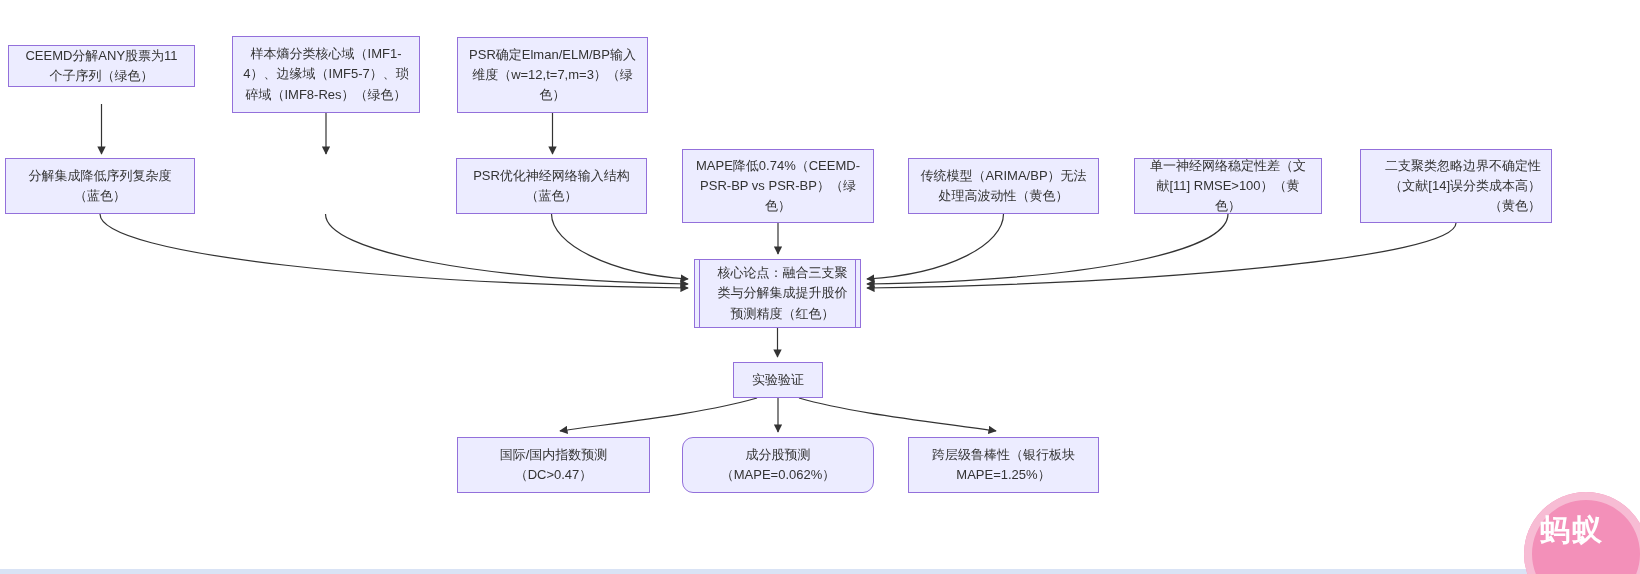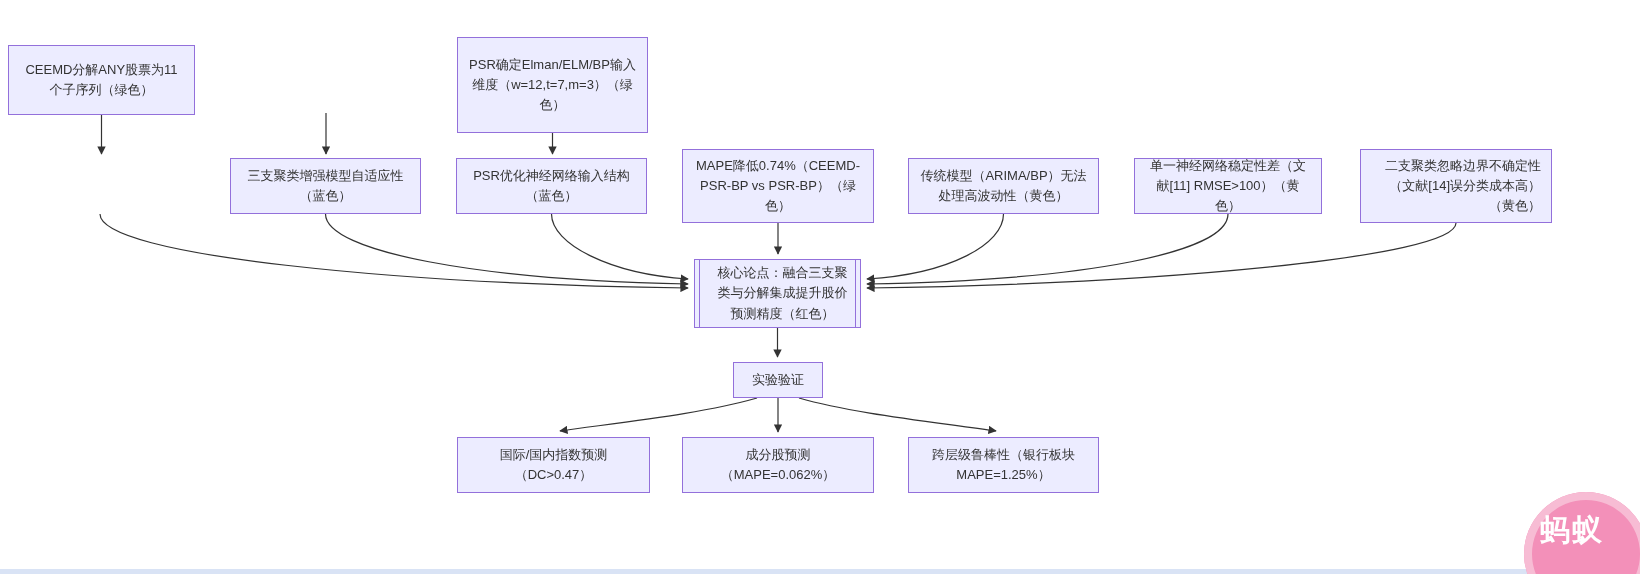--- a/index.html
+++ b/index.html
@@ -41,34 +41,34 @@
     position: absolute;
     top: 0;
     bottom: 0;
     width: 1px;
     background: #9370DB;
   }
   .node.subroutine::before { left: 4px; }
   .node.subroutine::after { right: 4px; }
 
   
-  #n-ceemd       { left: 8px;    top: 45px;  width: 187px; height: 70px; }
+  #n-ceemd       { left: 8px;    top: 45px;  width: 187px; height: 42px; }
   #n-entropy     { left: 232px;  top: 36px;  width: 188px; height: 77px; }
-  #n-psr         { left: 457px;  top: 37px;  width: 191px; height: 96px; }
+  #n-psr         { left: 457px;  top: 37px;  width: 191px; height: 76px; }
   #n-decompose   { left: 5px;    top: 158px; width: 190px; height: 56px; }
   #n-threeway    { left: 230px;  top: 158px; width: 191px; height: 56px; }
   #n-psropt      { left: 456px;  top: 158px; width: 191px; height: 56px; }
   #n-mape        { left: 682px;  top: 149px; width: 192px; height: 74px; }
   #n-traditional { left: 908px;  top: 158px; width: 191px; height: 56px; }
   #n-single      { left: 1134px; top: 158px; width: 188px; height: 56px; }
   #n-twoway      { left: 1360px; top: 149px; width: 192px; height: 74px; text-align: right; }
   #n-core        { left: 694px;  top: 259px; width: 167px; height: 69px; padding-left: 20px; }
   #n-experiment  { left: 733px;  top: 362px; width: 90px;  height: 36px; }
   #n-index       { left: 457px;  top: 437px; width: 193px; height: 56px; }
-  #n-component   { left: 682px;  top: 437px; width: 192px; height: 56px; }
+  #n-component   { left: 682px;  top: 437px; width: 192px; height: 56px; border-radius: 11px; }
   #n-robust      { left: 908px;  top: 437px; width: 191px; height: 56px; }
 
   .bottom-edge {
     position: absolute;
     left: 0;
     right: 0;
     bottom: 0;
     height: 5px;
     background: #d9e3f5;
   }
@@ -120,26 +120,29 @@
 
       <path d="M 757 398 C 705 413, 632 421, 560 431" marker-end="url(#arrow)"></path>
       <path d="M 778 398 L 778 432" marker-end="url(#arrow)"></path>
       <path d="M 799 398 C 851 413, 926 421, 996 431" marker-end="url(#arrow)"></path>
     </g>
   </svg>
 
   <div class="node" id="n-ceemd">
     <span>CEEMD分解ANY股票为11个子序列（绿色）</span>
   </div>
+  <div class="node" id="n-entropy">
+    <span>样本熵分类核心域（IMF1-4）、边缘域（IMF5-7）、琐碎域（IMF8-Res）（绿色）</span>
+  </div>
   <div class="node" id="n-psr">
     <span>PSR确定Elman/ELM/BP输入维度（w=12,t=7,m=3）（绿色）</span>
   </div>
 
-  <div class="node" id="n-threeway">
-    <span>三支聚类增强模型自适应性（蓝色）</span>
+  <div class="node" id="n-decompose">
+    <span>分解集成降低序列复杂度（蓝色）</span>
   </div>
   <div class="node" id="n-psropt">
     <span>PSR优化神经网络输入结构（蓝色）</span>
   </div>
   <div class="node" id="n-mape">
     <span>MAPE降低0.74%（CEEMD-PSR-BP vs PSR-BP）（绿色）</span>
   </div>
   <div class="node" id="n-traditional">
     <span>传统模型（ARIMA/BP）无法处理高波动性（黄色）</span>
   </div>

